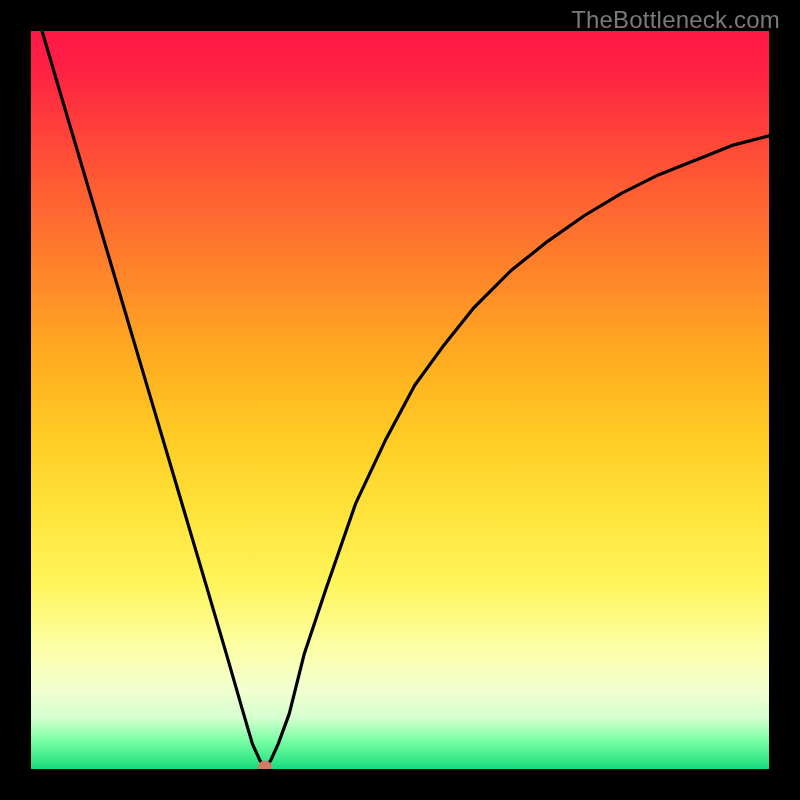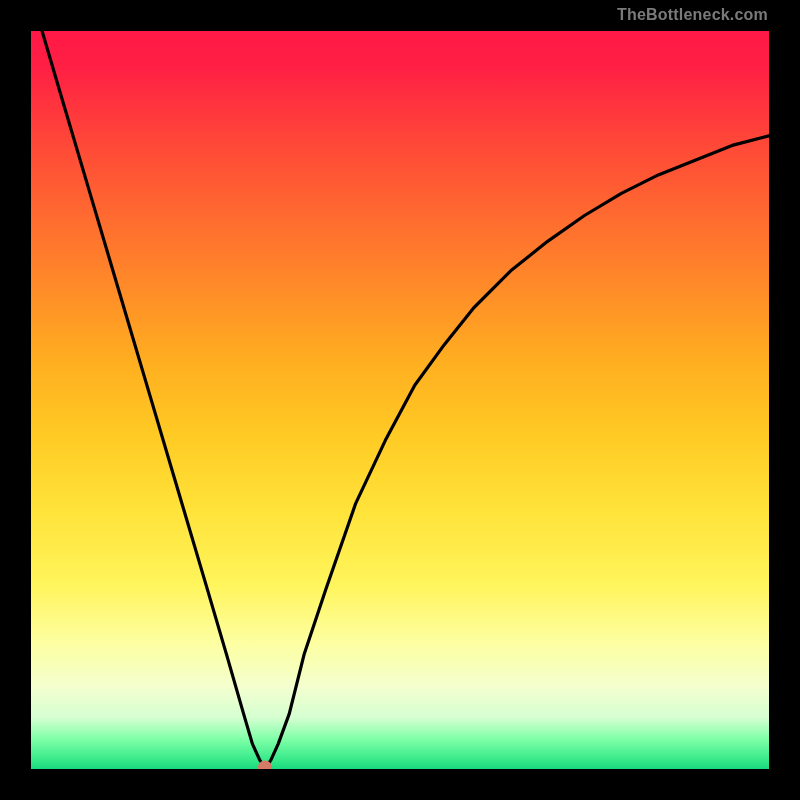--- a/index.html
+++ b/index.html
@@ -47,24 +47,24 @@
   }
   .plot-svg {
     position: absolute;
     left: 0; top: 0;
     width: 738px;
     height: 738px;
   }
   .attribution {
     position: absolute;
     top: 6px;
-    right: 32px;
+    right: 20px;
     color: #7a7a7a;
-    font-size: 16px;
-    font-weight: 700;
+    font-size: 24px;
+    font-weight: 400;
     letter-spacing: 0.2px;
   }
 </style>
 </head>
 <body>
 
 <div class="frame">
   <div class="plot-wrap">
     <div class="plot-bg"></div>
     <svg class="plot-svg" viewBox="0 0 738 738" preserveAspectRatio="none">

